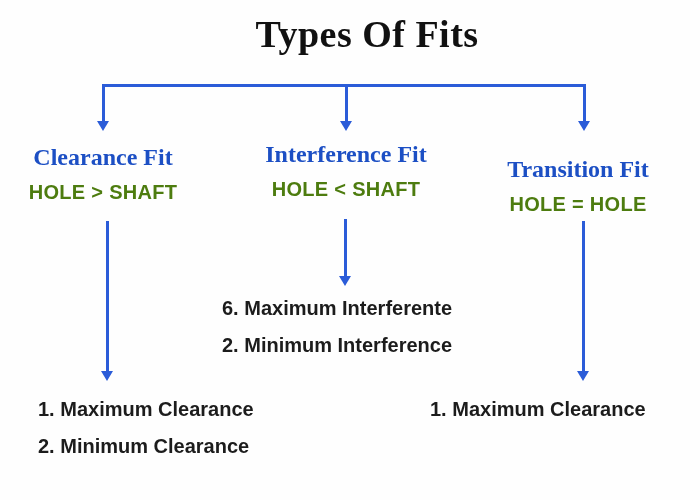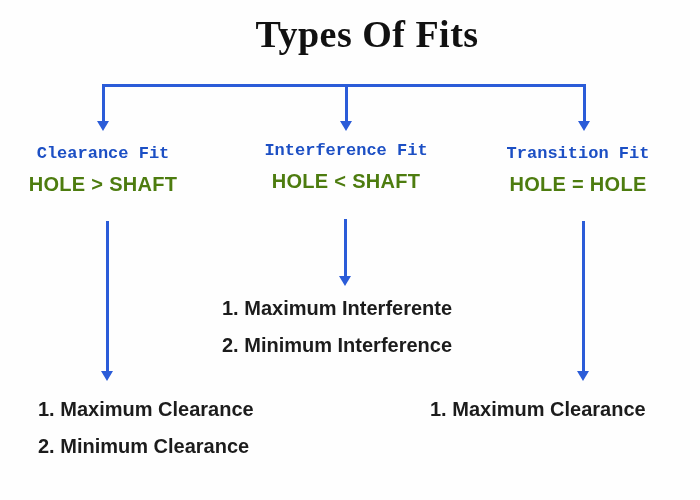--- a/index.html
+++ b/index.html
@@ -19,21 +19,21 @@
   }
   .hline{position:absolute;height:3px;background:var(--arrow);}
   .vline{position:absolute;width:3px;background:var(--arrow);}
   .head{
     position:absolute;width:0;height:0;
     border-left:6.5px solid transparent;border-right:6.5px solid transparent;
     border-top:10px solid var(--arrow);
   }
   .branch-header{position:absolute;width:200px;text-align:center;}
   .branch-name{
-    font-family:Liberation Mono, monospace;font-weight:bold;font-size:17px;
+    font-family:Liberation Serif, serif;font-weight:bold;font-size:24px;
     color:var(--heading);
   }
   .branch-rule{
     margin-top:10px;font-weight:bold;font-size:20px;color:#4d7c0f;
     letter-spacing:.3px;
   }
   .fit-list{position:absolute;color:var(--ink);font-weight:bold;font-size:20px;}
   .fit-list .li{line-height:24px;margin-bottom:13px;white-space:nowrap;}
 </style>
 </head>
@@ -59,40 +59,40 @@
   </div>
 
   <div class="branch-header" style="left:3px;top:144px;">
     <div class="branch-name">Clearance Fit</div>
     <div class="branch-rule">HOLE &gt; SHAFT</div>
   </div>
   <div class="branch-header" style="left:246px;top:141px;">
     <div class="branch-name">Interference Fit</div>
     <div class="branch-rule">HOLE &lt; SHAFT</div>
   </div>
-  <div class="branch-header" style="left:478px;top:144px;">
+  <div class="branch-header" style="left:478px;top:156px;">
     <div class="branch-name">Transition Fit</div>
     <div class="branch-rule">HOLE = HOLE</div>
   </div>
 
   <div>
     <div class="vline" style="left:106px;top:221px;height:152px;"></div>
     <div class="head" style="left:101px;top:371px;"></div>
   </div>
   <div>
     <div class="vline" style="left:344px;top:219px;height:59px;"></div>
     <div class="head" style="left:339px;top:276px;"></div>
   </div>
   <div>
     <div class="vline" style="left:582px;top:221px;height:152px;"></div>
     <div class="head" style="left:577px;top:371px;"></div>
   </div>
 
   <div class="fit-list" style="left:222px;top:296px;">
-    <div class="li">1. Maximum Interferente</div>
+    <div class="li">6. Maximum Interferente</div>
     <div class="li">2. Minimum Interference</div>
   </div>
 
   <div class="fit-list" style="left:38px;top:397px;">
     <div class="li">1. Maximum Clearance</div>
     <div class="li">2. Minimum Clearance</div>
   </div>
 
   <div class="fit-list" style="left:430px;top:397px;">
     <div class="li">1. Maximum Clearance</div>

